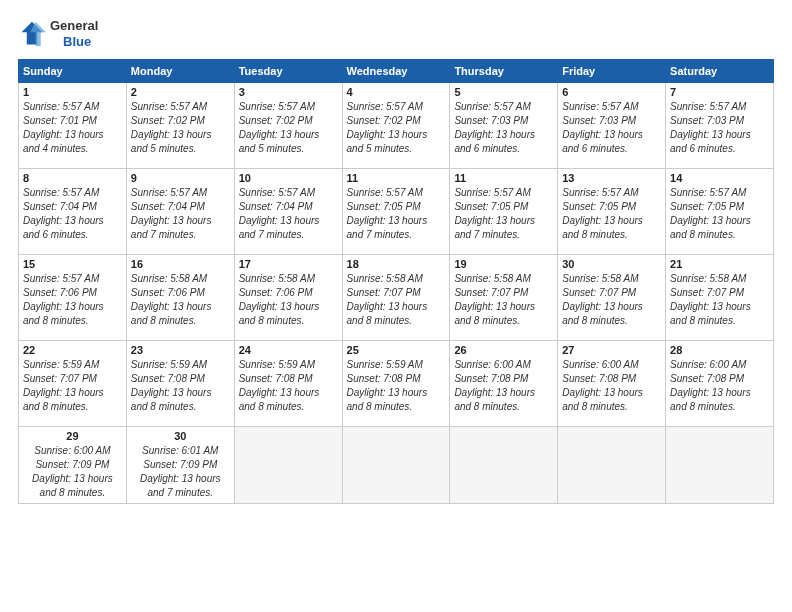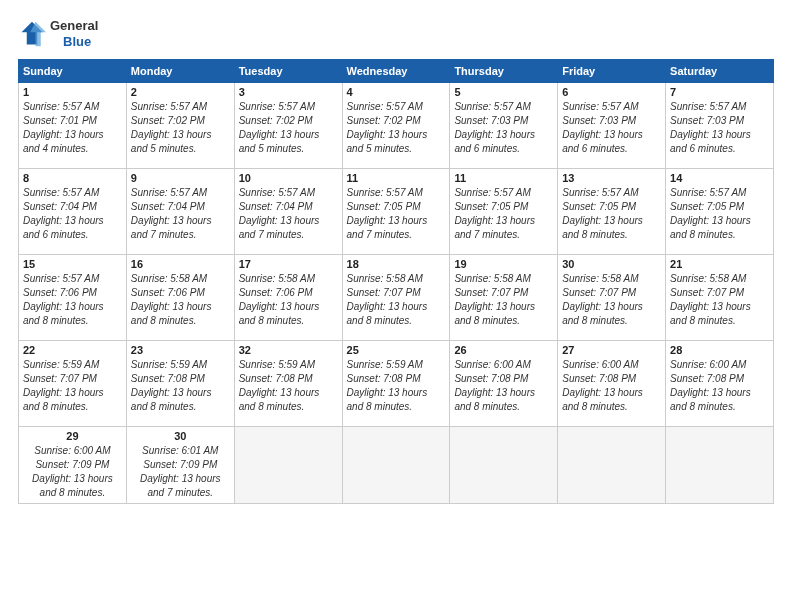--- a/index.html
+++ b/index.html
@@ -226,21 +226,21 @@
       <tr>
         <td>
           <span class="day-num">22</span>
           <div class="cell-text">Sunrise: 5:59 AM<br>Sunset: 7:07 PM<br>Daylight: 13 hours<br>and 8 minutes.</div>
         </td>
         <td>
           <span class="day-num">23</span>
           <div class="cell-text">Sunrise: 5:59 AM<br>Sunset: 7:08 PM<br>Daylight: 13 hours<br>and 8 minutes.</div>
         </td>
         <td>
-          <span class="day-num">32</span>
+          <span class="day-num">24</span>
           <div class="cell-text">Sunrise: 5:59 AM<br>Sunset: 7:08 PM<br>Daylight: 13 hours<br>and 8 minutes.</div>
         </td>
         <td>
           <span class="day-num">25</span>
           <div class="cell-text">Sunrise: 5:59 AM<br>Sunset: 7:08 PM<br>Daylight: 13 hours<br>and 8 minutes.</div>
         </td>
         <td>
           <span class="day-num">26</span>
           <div class="cell-text">Sunrise: 6:00 AM<br>Sunset: 7:08 PM<br>Daylight: 13 hours<br>and 8 minutes.</div>
         </td>

